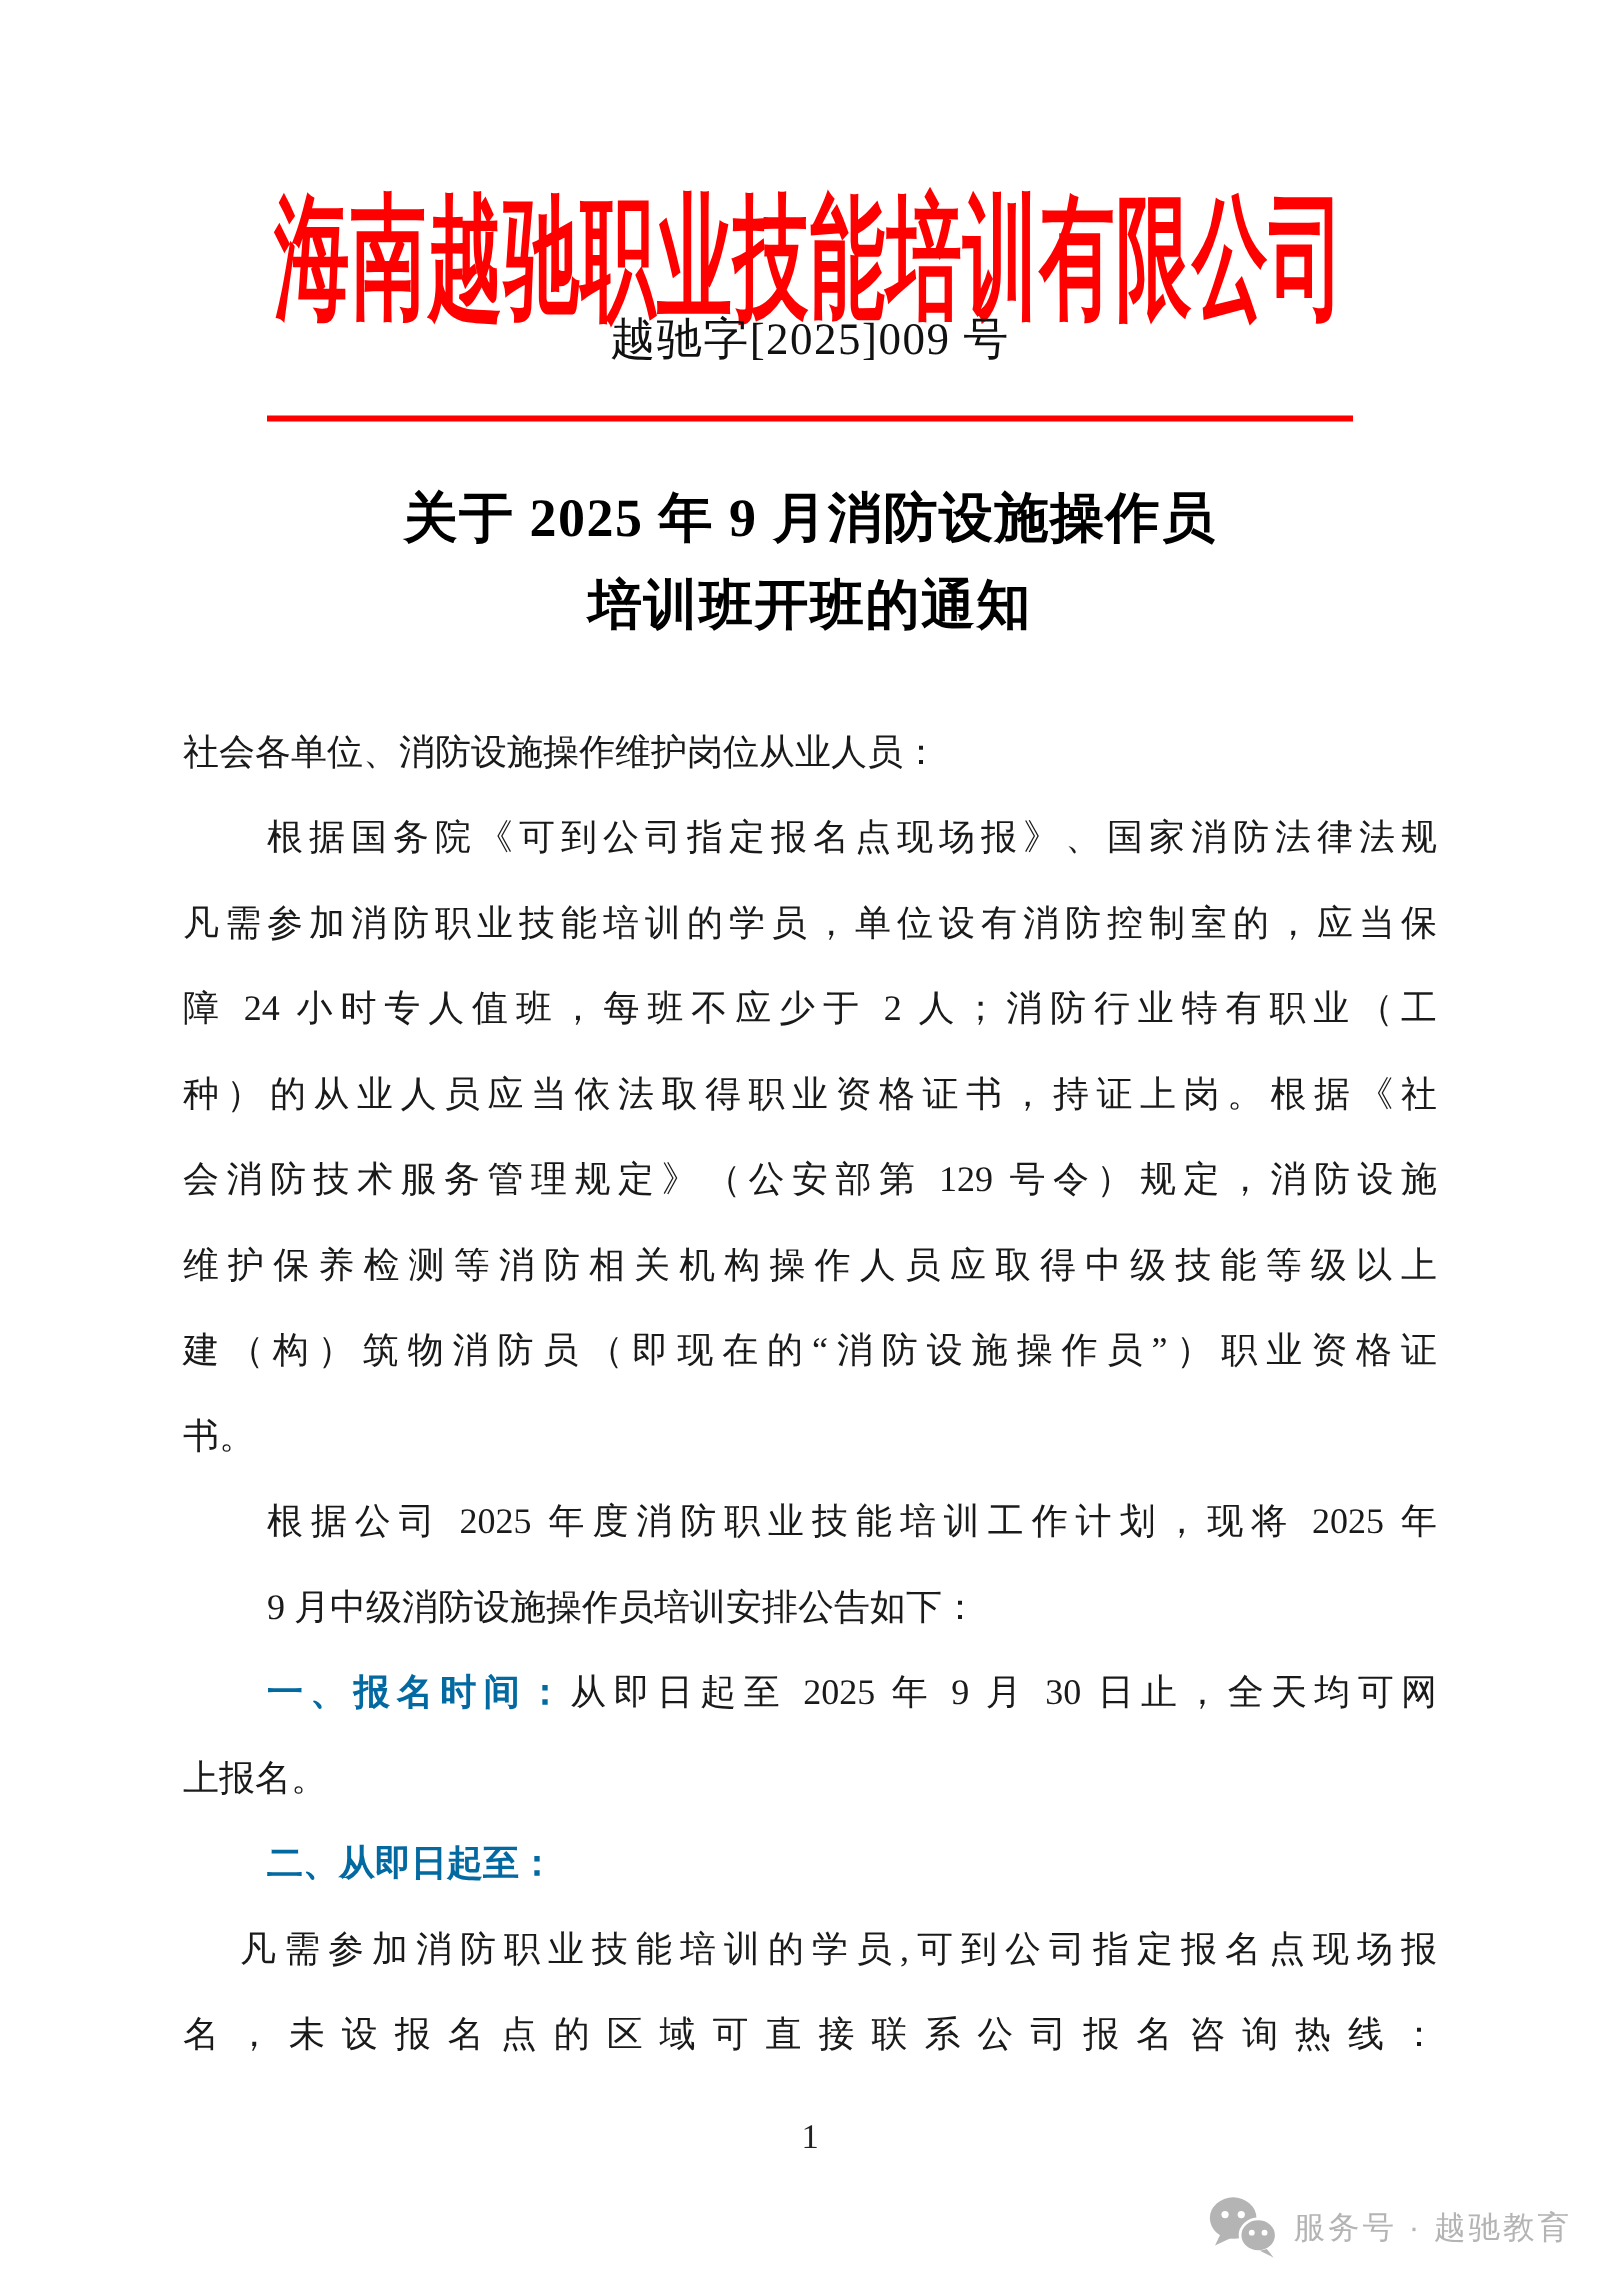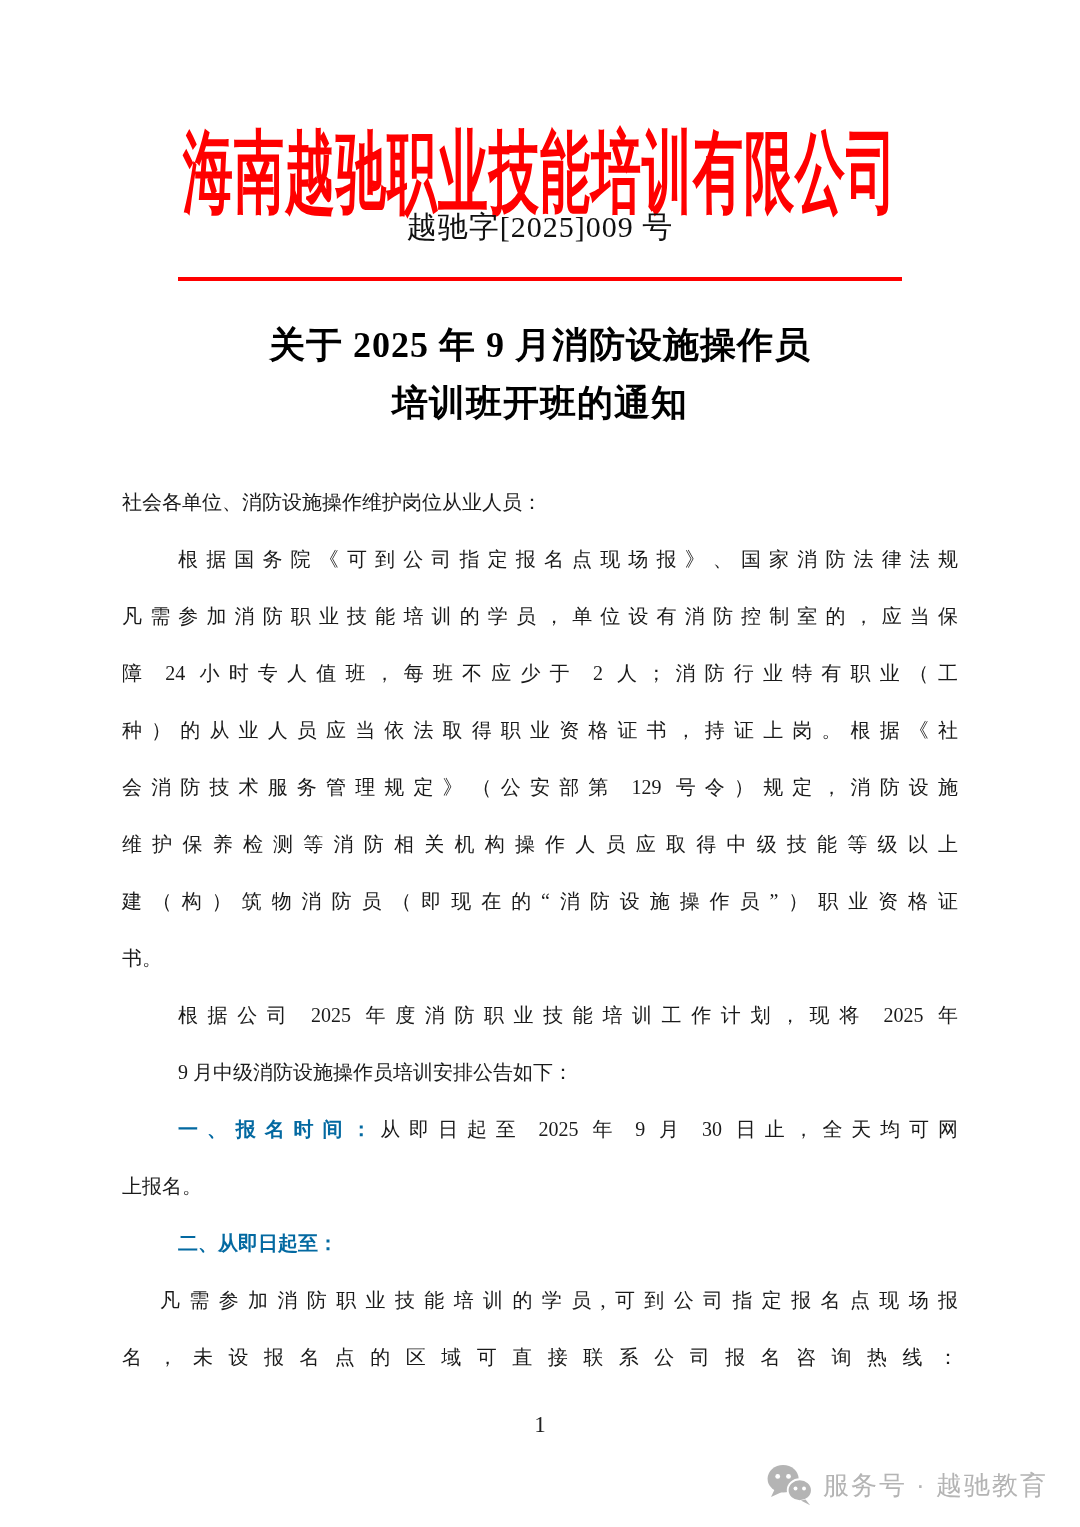--- a/index.html
+++ b/index.html
@@ -25,37 +25,37 @@
     position:absolute; left:178px; top:277px; width:724px; height:4px;
     background:#ff0000;
   }
   .doc-title {
     position:absolute; left:0; top:316px; width:100%;
     text-align:center; font-weight:bold; color:#000000;
     font-size:36px; line-height:58px; letter-spacing:1px;
   }
   .body-lines {
     position:absolute; left:122px; top:474px; width:836px;
-    font-size:20px; color:#1a1a1a;
+    font-size:24px; color:#1a1a1a;
   }
   .bodyline {
     height:57px; line-height:57px; text-align:left;
     white-space:pre-wrap;
   }
   .bodyline.just { text-align:justify; text-align-last:justify; }
   .bodyline .b { font-weight:bold; color:#0369a1; }
   .pagenum {
     position:absolute; left:0; top:1412px; width:100%;
     text-align:center; font-size:23px; color:#222;
   }
   .watermark {
     position:absolute; right:32px; top:1462px; height:46px;
     display:flex; align-items:center; gap:10px;
     font-family:"Liberation Sans","DejaVu Sans",sans-serif;
-    font-size:26px; color:#b4b4b4; letter-spacing:2px;
+    font-size:21px; color:#b4b4b4; letter-spacing:2px;
   }
   .wx-icon { width:46px; height:42px; display:block; }
 </style>
 </head>
 <body>
 
 <div class="page">
 
   <div class="company">海南越驰职业技能培训有限公司</div>
 

